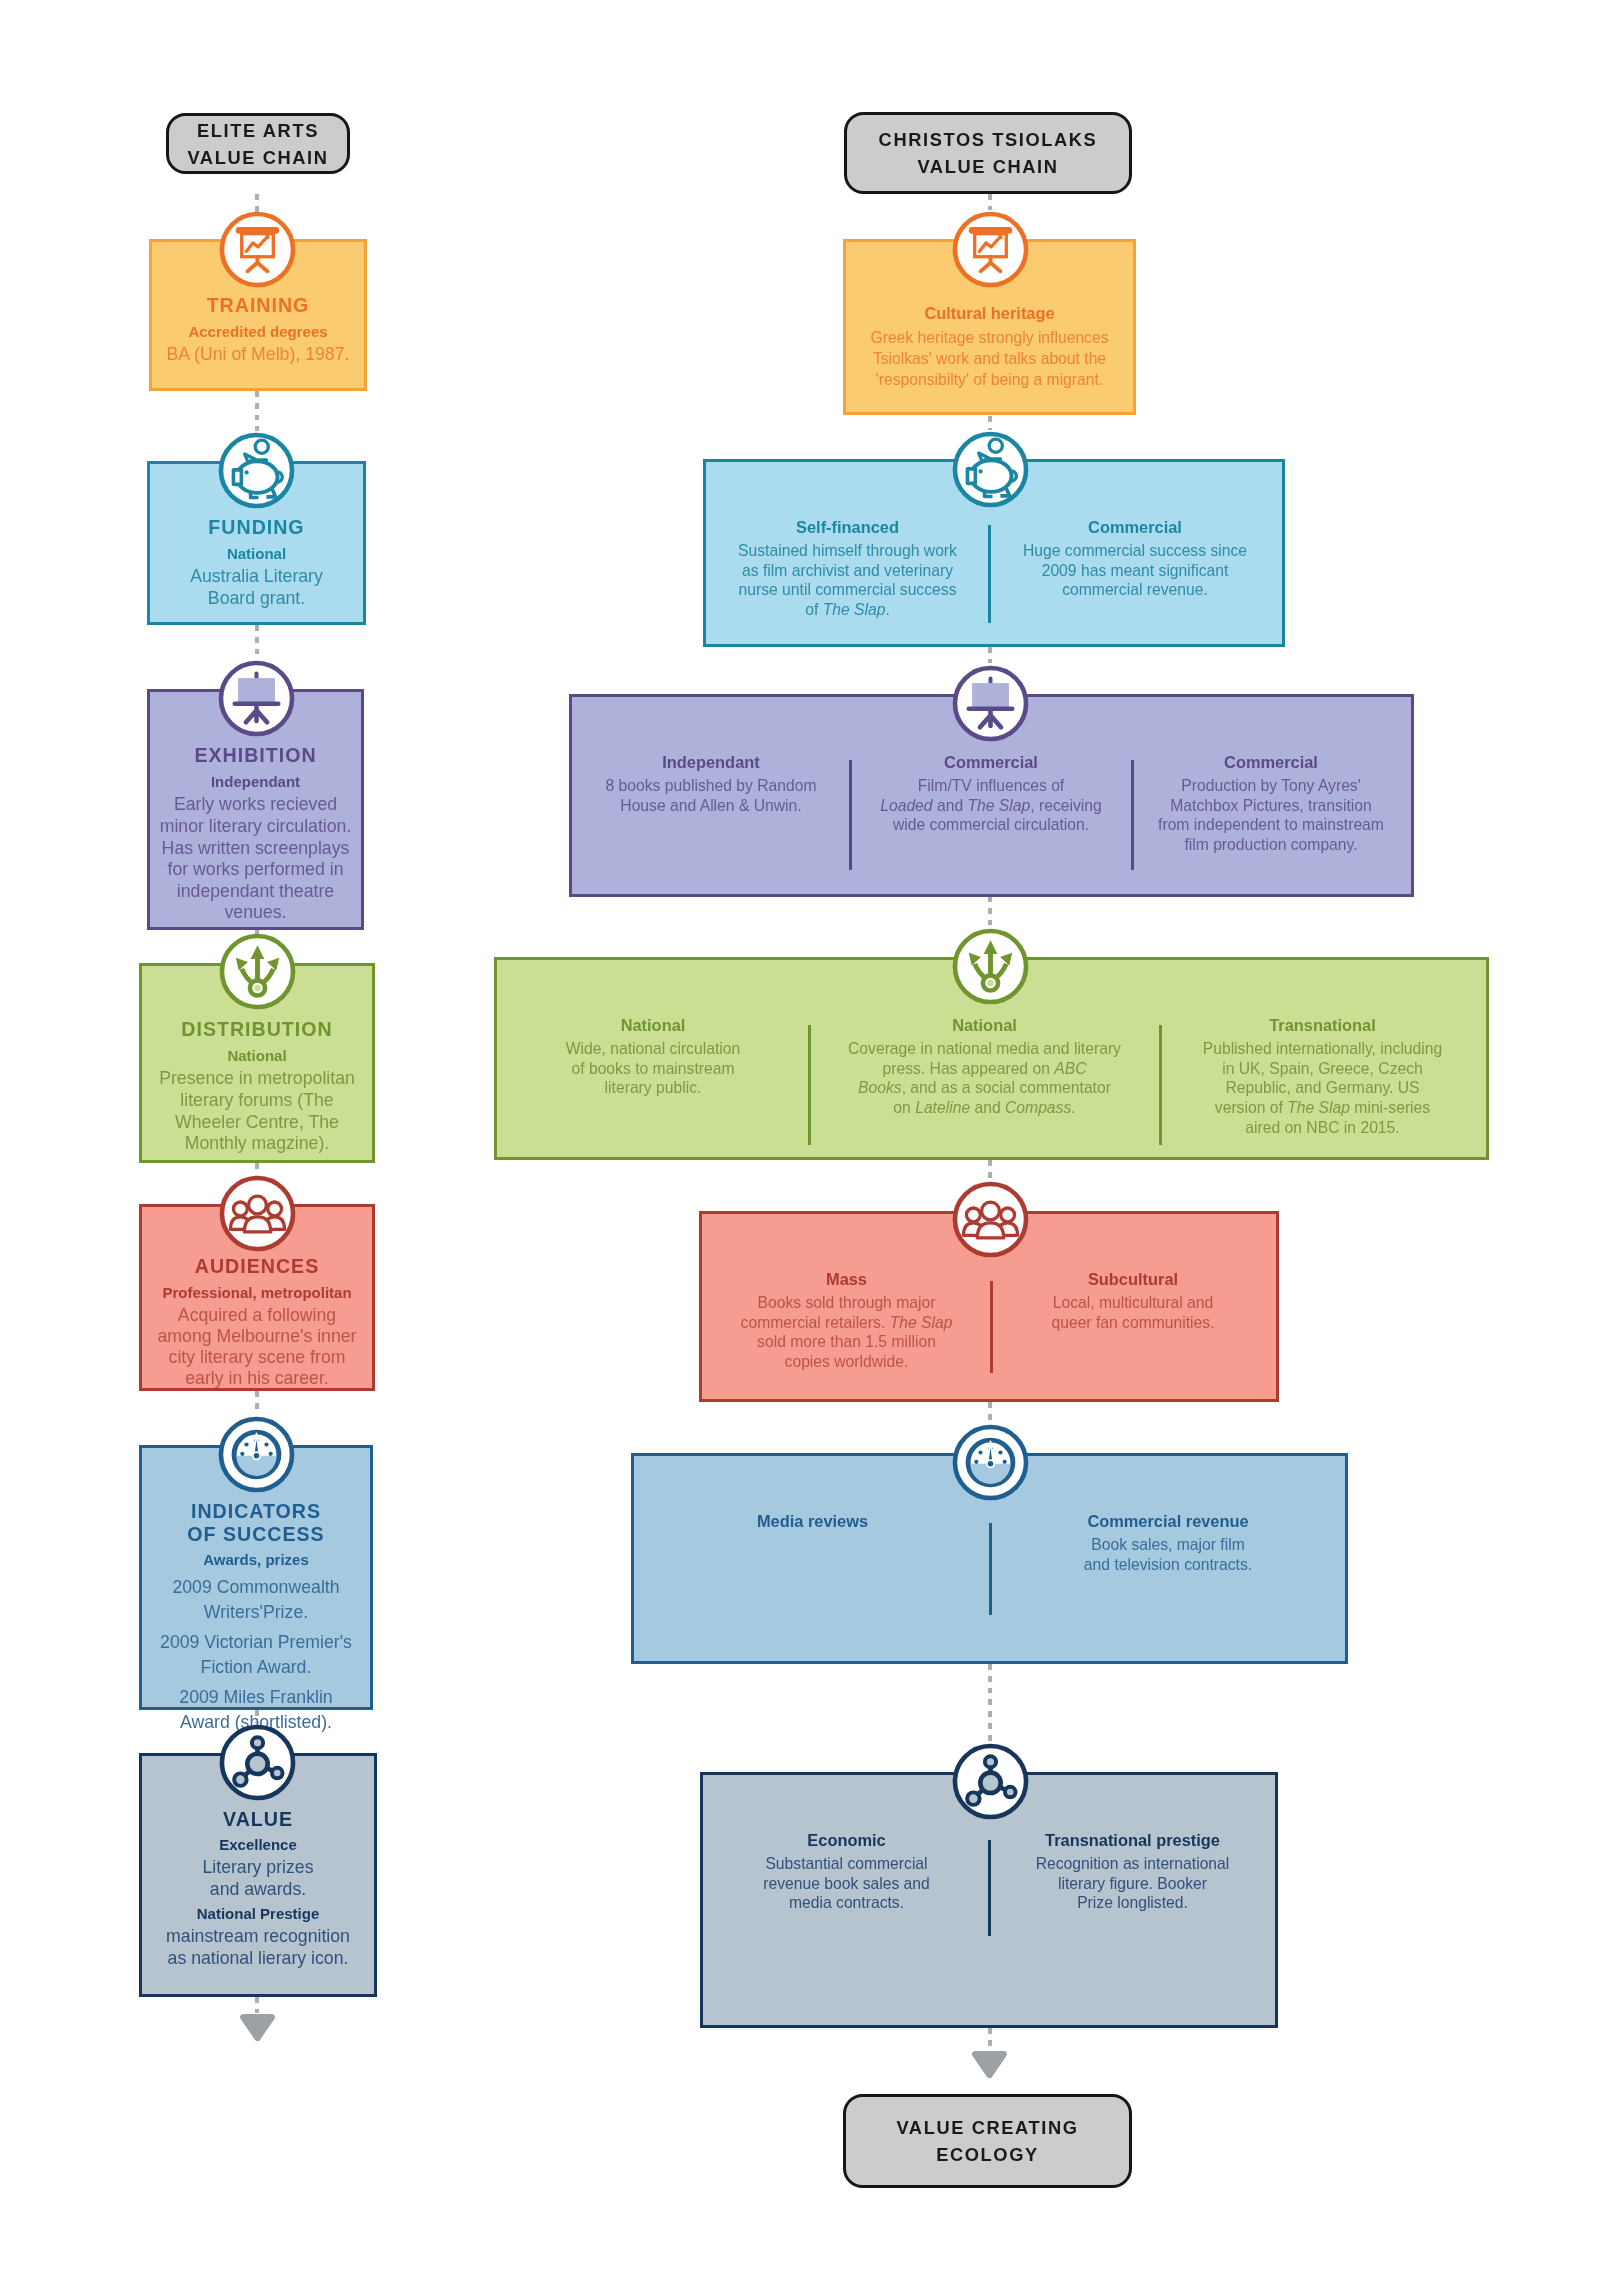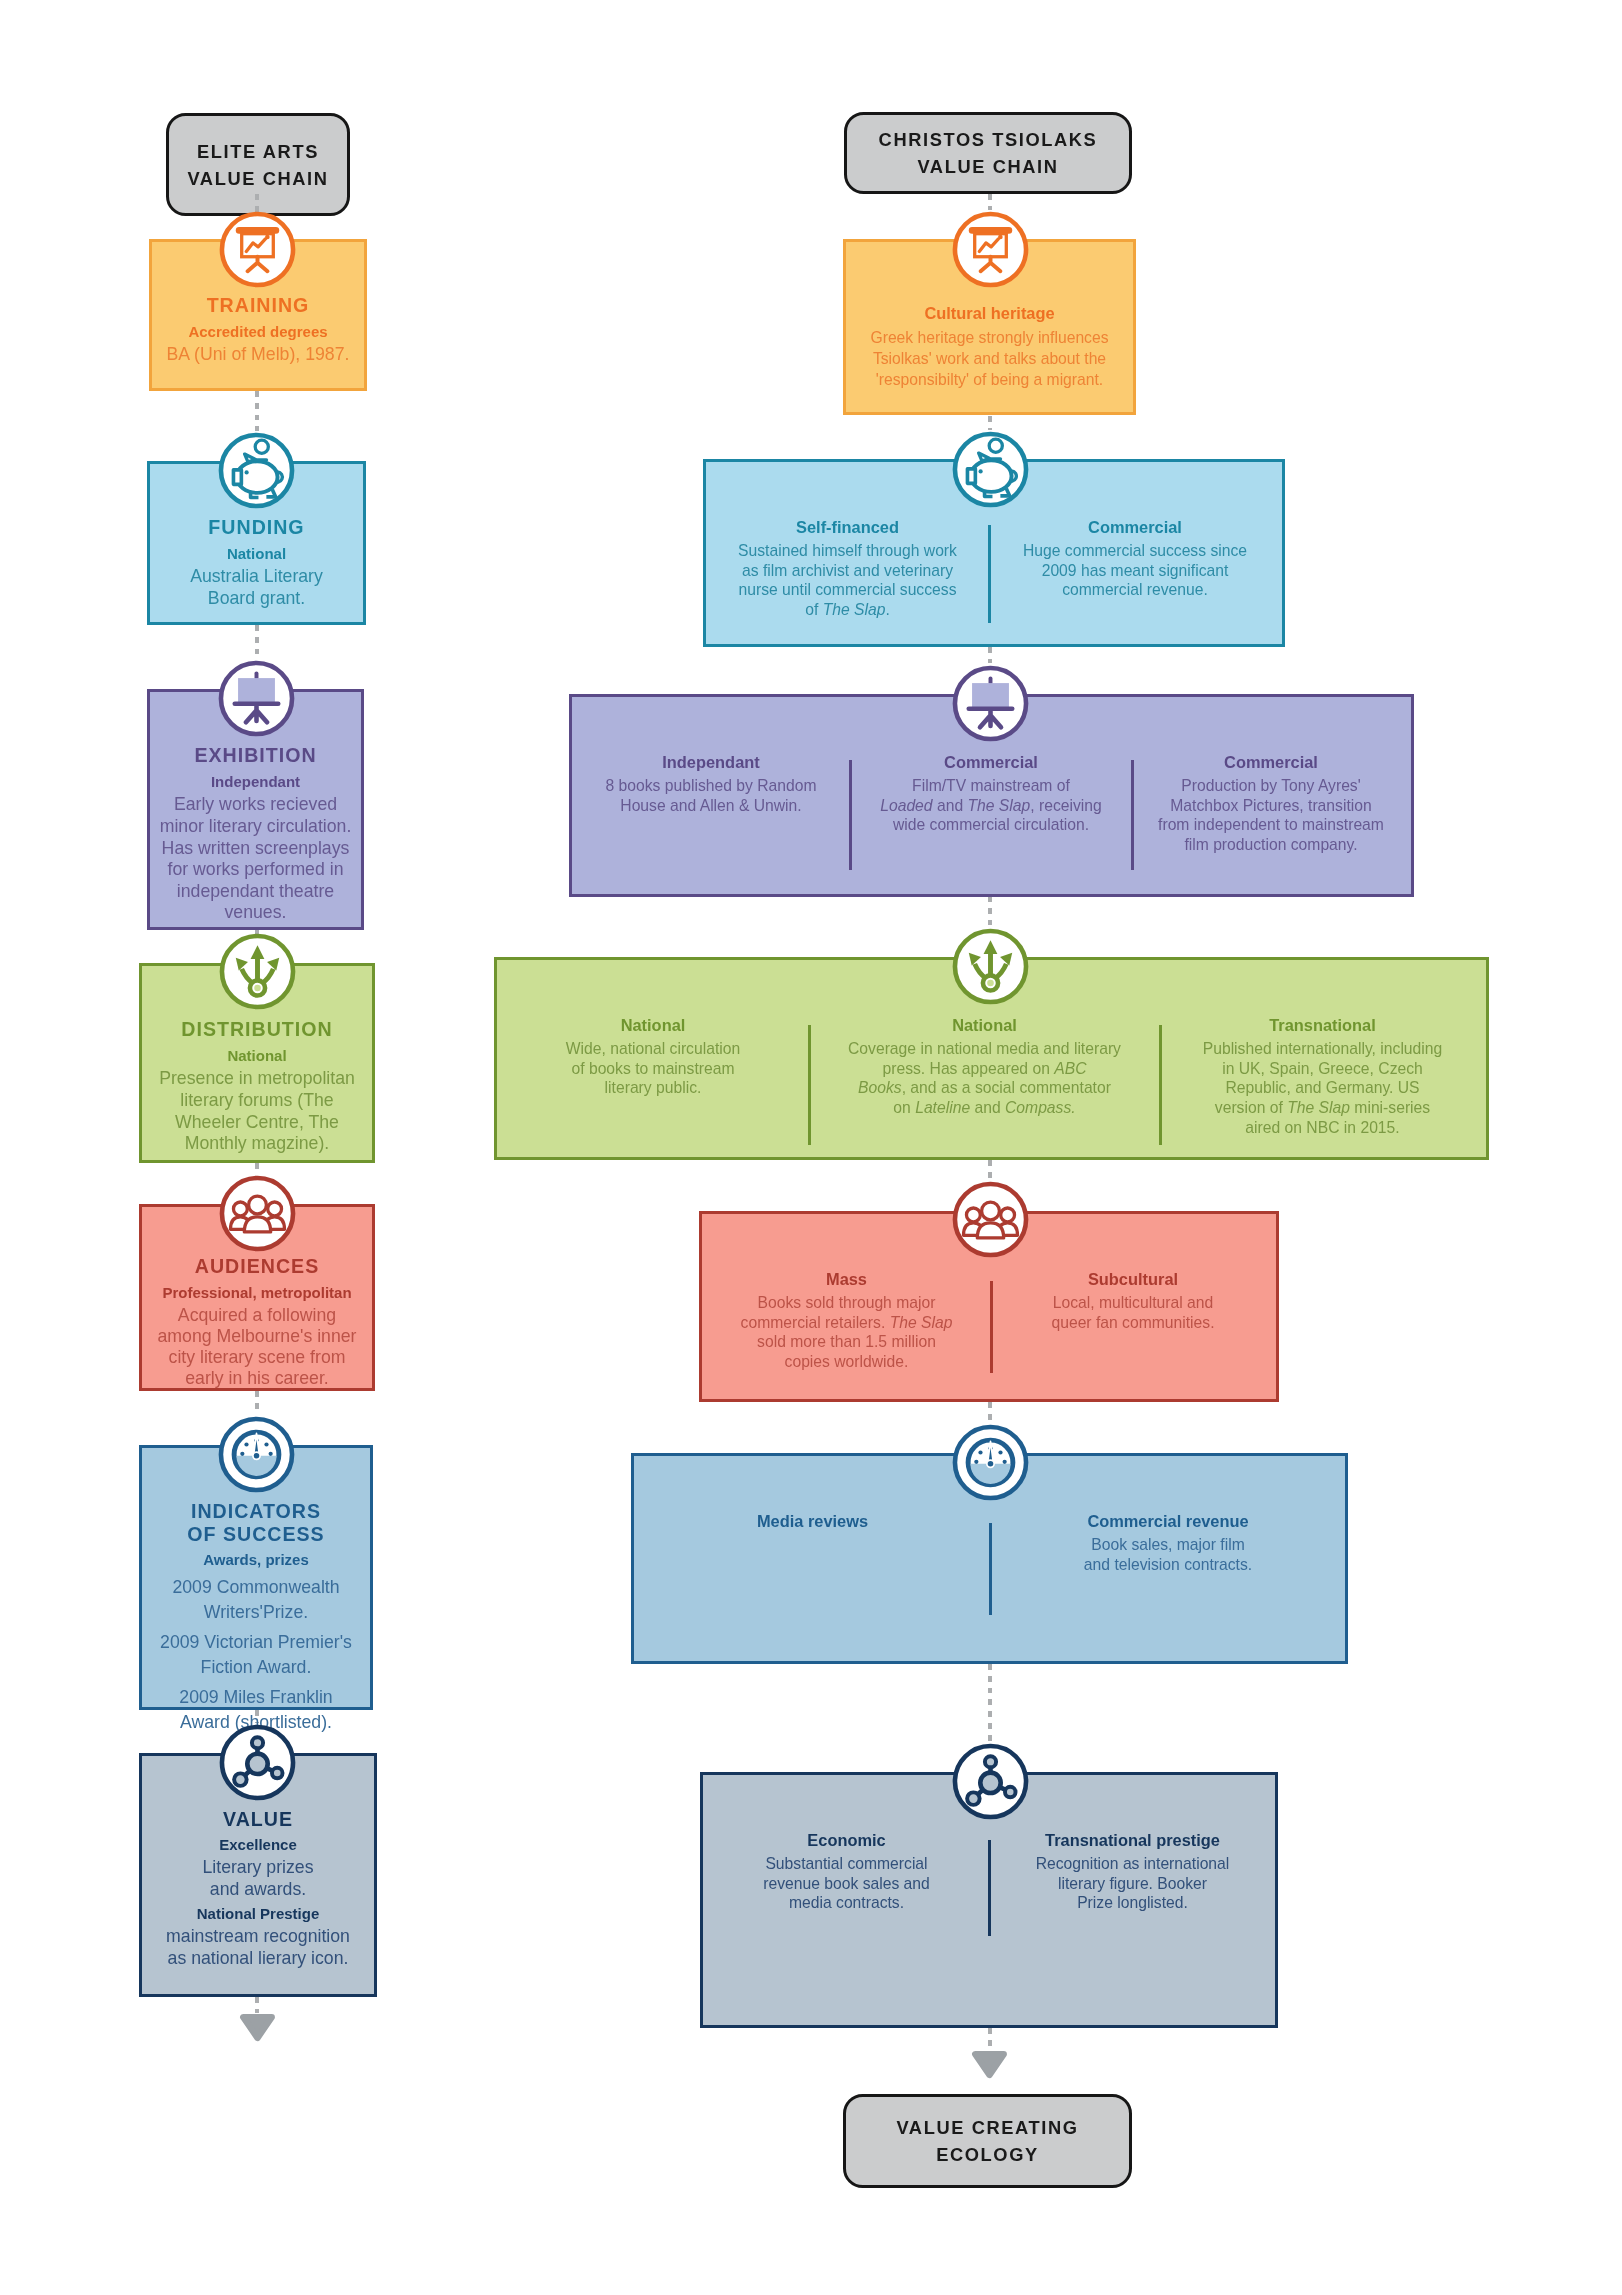--- a/index.html
+++ b/index.html
@@ -41,21 +41,21 @@
   .rbody { font-size:15.7px; line-height:19.6px; margin-top:3.3px; color:var(--body); white-space:pre-line; }
   .divider { position:absolute; width:2.6px; background:var(--main); }
   .rnote { position:absolute; left:33px; right:33px; font-weight:bold; font-size:15.7px; line-height:21.6px;
            color:var(--main); white-space:pre-line; text-align:center; }
 
   
   #b-r-training .inner { padding-top:61px; }
   #b-r-training .rbody { margin-top:2.6px; line-height:21px; }
 
   
-  #b-l-header       { left:166px;  top:113px;  width:184px;  height:103px; }
+  #b-l-header       { left:166px;  top:113px;  width:184px;  height:61px; }
   #b-l-training     { left:149px;  top:239px;  width:218px;  height:152px; }
   #b-l-funding      { left:147px;  top:461px;  width:219px;  height:164px; }
   #b-l-exhibition   { left:147px;  top:689px; width:217px;  height:241px; }
   #b-l-distribution { left:139px;  top:963px; width:236px;  height:200px; }
   #b-l-audiences    { left:139px;  top:1204px; width:236px;  height:187px; }
   #b-l-indicators   { left:139px;  top:1445px; width:234px;  height:265px; }
   #b-l-value        { left:139px;  top:1753px; width:238px;  height:244px; }
 
   
   #b-r-header       { left:844px; top:112px;  width:288px;  height:82px;justify-content:center; }
@@ -346,21 +346,21 @@
   </div>
 
   <div id="b-r-exhibition" class="box c-purple">
     <div class="rcol col-0">
       <div class="rhead">Independant</div>
       <div class="rbody"><span>8 books published by Random
 House and Allen &amp; Unwin.</span></div>
     </div>
     <div class="rcol col-1">
       <div class="rhead">Commercial</div>
-      <div class="rbody"><span>Film/TV mainstream of
+      <div class="rbody"><span>Film/TV influences of
 </span><span style="font-style: italic;">Loaded</span><span> and </span><span style="font-style: italic;">The Slap</span><span>, receiving
 wide commercial circulation.</span></div>
     </div>
     <div class="rcol col-2">
       <div class="rhead">Commercial</div>
       <div class="rbody"><span>Production by Tony Ayres'
 Matchbox Pictures, transition
 from independent to mainstream
 film production company.</span></div>
     </div>

